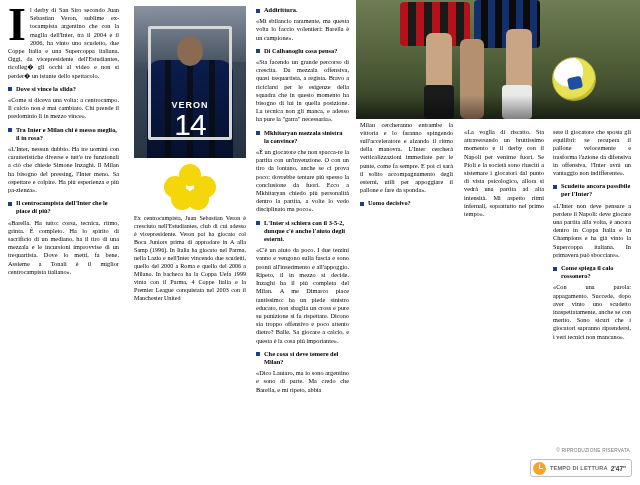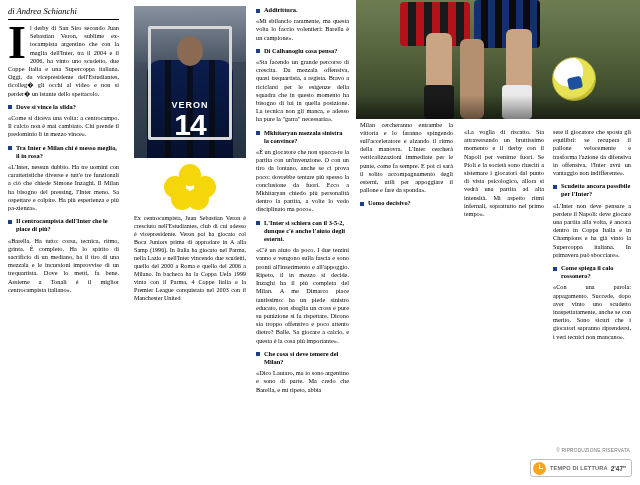--- a/index.html
+++ b/index.html
@@ -88,21 +88,21 @@
     background:#0a0a0a; opacity:.7;
   }
   .photo .head {
     position:absolute; left:50%; transform:translateX(-50%);
     top:30px; width:26px; height:30px; border-radius:50%;
     background:#8a6a52;
   }
   .photo .num {
     position:absolute; left:50%; transform:translateX(-50%);
     bottom:16px;
-    color:#fff; font-weight:bold; font-size:30px;
+    color:#fff; font-weight:normal; font-size:30px;
     font-family:"Liberation Sans", sans-serif;
     letter-spacing:-1px;
   }
   .photo .name {
     position:absolute; left:50%; transform:translateX(-50%);
     bottom:48px;
     color:#fff; font-weight:bold; font-size:9px;
     letter-spacing:1px;
     font-family:"Liberation Sans", sans-serif;
   }
@@ -225,21 +225,20 @@
     font-size:4.8px; color:#777;
     letter-spacing:.2px;
   }
 </style>
 </head>
 <body>
 
 <div class="page">
 
   <div class="col c1">
-    <div class="byline">di Andrea Schianchi</div>
     <p class="body"><span class="dropcap">I</span><span>l derby di San Siro secondo Juan Sebastian Veron, sublime ex-tocampista argentino che con la maglia dell'Inter, tra il 2004 e il 2006, ha vinto uno scudetto, due Coppe Italia e una Supercoppa italiana. Oggi, da vicepresidente dell'Estudiantes, ricolleg� gli occhi al video e non si perder� un istante dello spettacolo.</span></p>
     <div class="qhead">Dove si vince la sfida?</div>
     <p class="body">«Come si diceva una volta: a centrocampo. Il calcio non è mai cambiato. Chi prende il predominio lì in mezzo vince».</p>
     <div class="qhead">Tra Inter e Milan chi è messo meglio, il in rosa?</div>
     <p class="body">«L'Inter, nessun dubbio. Ha tre uomini con caratteristiche diverse e tutt'e tre funzionali a ciò che chiede Simone Inzaghi. Il Milan ha bisogno del pressing, l'Inter meno. Sa ospettare e colpire. Ha più esperienza e più pa-zienza».</p>
     <div class="qhead">Il centrocampista dell'Inter che le piace di più?</div>
     <p class="body">«Barella. Ha tutto: corsa, tecnica, ritmo, grinta. È completo. Ha lo spirito di sacrificio di un mediano, ha il tiro di una mezzala e le incursioni improvvise di un trequartista. Dove lo metti, fa bene. Assieme a Tonali è il miglior centrocampista italiano».</p>
   </div>
 
   <div class="col c2">

